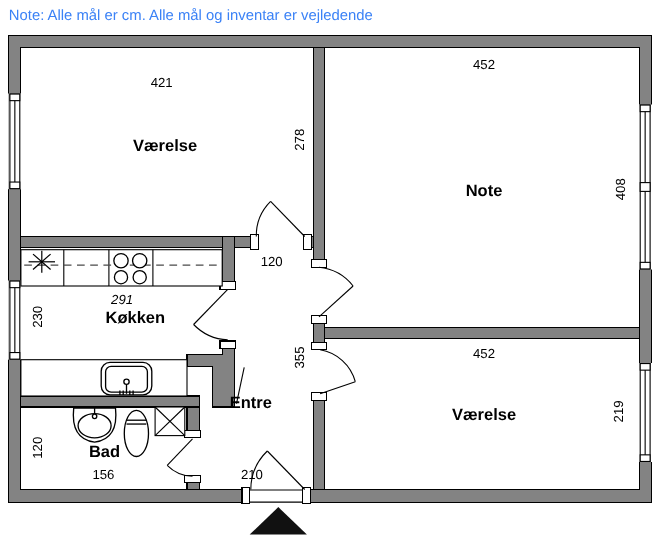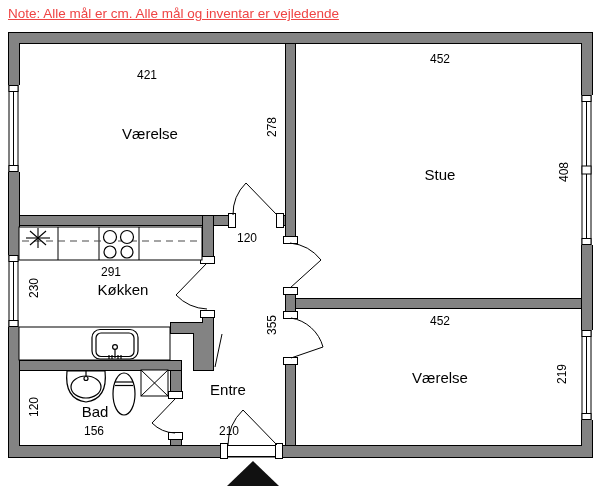--- a/index.html
+++ b/index.html
@@ -1,23 +1,23 @@
 <!DOCTYPE html>
 <html><head>
 <meta charset="utf-8">
 <style>
   html,body{margin:0;padding:0;background:#fff;}
   .stage{position:relative;width:600px;height:493px;background:#fff;overflow:hidden;
          font-family:"Liberation Sans",sans-serif;color:#000;}
   .stage svg{position:absolute;left:0;top:0;}
-  .note{position:absolute;left:8px;top:6px;font-size:13.5px;color:#ef4444;text-decoration:underline;}
+  .note{position:absolute;left:8px;top:6px;font-size:13.5px;color:#3b82f6;}
   .lbl{position:absolute;transform:translate(-50%,-50%);white-space:nowrap;line-height:1;}
   .lbl.rot{transform:translate(-50%,-50%) rotate(-90deg);}
   .dim{font-size:12px;}
-  .name{font-size:15px;font-weight:normal;}
+  .name{font-size:15px;font-weight:bold;}
 </style>
 </head>
 <body>
 
 <div class="stage">
 
   <div class="note">Note: Alle mål er cm. Alle mål og inventar er vejledende</div>
 
   <svg width="600" height="493" viewBox="0 0 600 493">
 
@@ -184,29 +184,29 @@
     <line x1="222" y1="334" x2="215" y2="367" stroke="#000" stroke-width="1"></line>
 
     <polygon points="253,461 279,486 227,486" stroke="none" fill="#111111"></polygon>
   </svg>
 
   <div class="lbl dim" style="left:147px;top:75px;">421</div>
   <div class="lbl name" style="left:150px;top:133px;">Værelse</div>
   <div class="lbl dim rot" style="left:272px;top:127px;">278</div>
 
   <div class="lbl dim" style="left:440px;top:59px;">452</div>
-  <div class="lbl name" style="left:440px;top:174px;">Stue</div>
+  <div class="lbl name" style="left:440px;top:174px;">Note</div>
   <div class="lbl dim rot" style="left:564px;top:172px;">408</div>
 
   <div class="lbl dim" style="left:247px;top:238px;">120</div>
   <div class="lbl dim rot" style="left:272px;top:325px;">355</div>
-  <div class="lbl name" style="left:228px;top:389px;">Entre</div>
+  <div class="lbl name" style="left:228px;top:366px;">Entre</div>
   <div class="lbl dim" style="left:229px;top:431px;">210</div>
 
-  <div class="lbl dim" style="left:111px;top:272px;">291</div>
+  <div class="lbl dim" style="left:111px;top:272px;font-style:italic;">291</div>
   <div class="lbl name" style="left:123px;top:289px;">Køkken</div>
   <div class="lbl dim rot" style="left:34px;top:288px;">230</div>
 
   <div class="lbl name" style="left:95px;top:411px;">Bad</div>
   <div class="lbl dim" style="left:94px;top:431px;">156</div>
   <div class="lbl dim rot" style="left:34px;top:407px;">120</div>
 
   <div class="lbl dim" style="left:440px;top:321px;">452</div>
   <div class="lbl name" style="left:440px;top:377px;">Værelse</div>
   <div class="lbl dim rot" style="left:562px;top:374px;">219</div>

